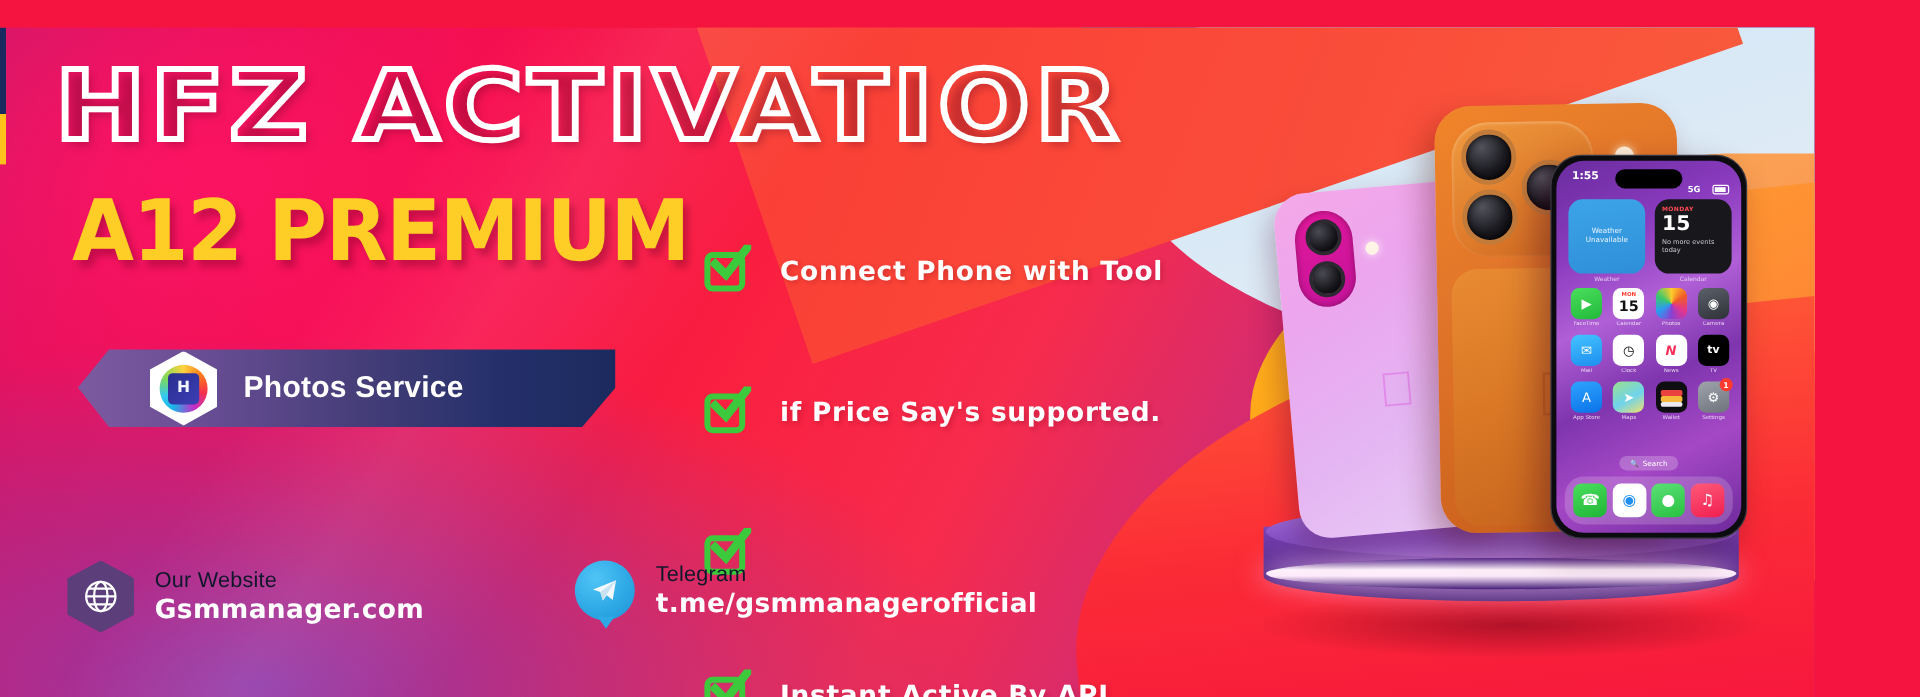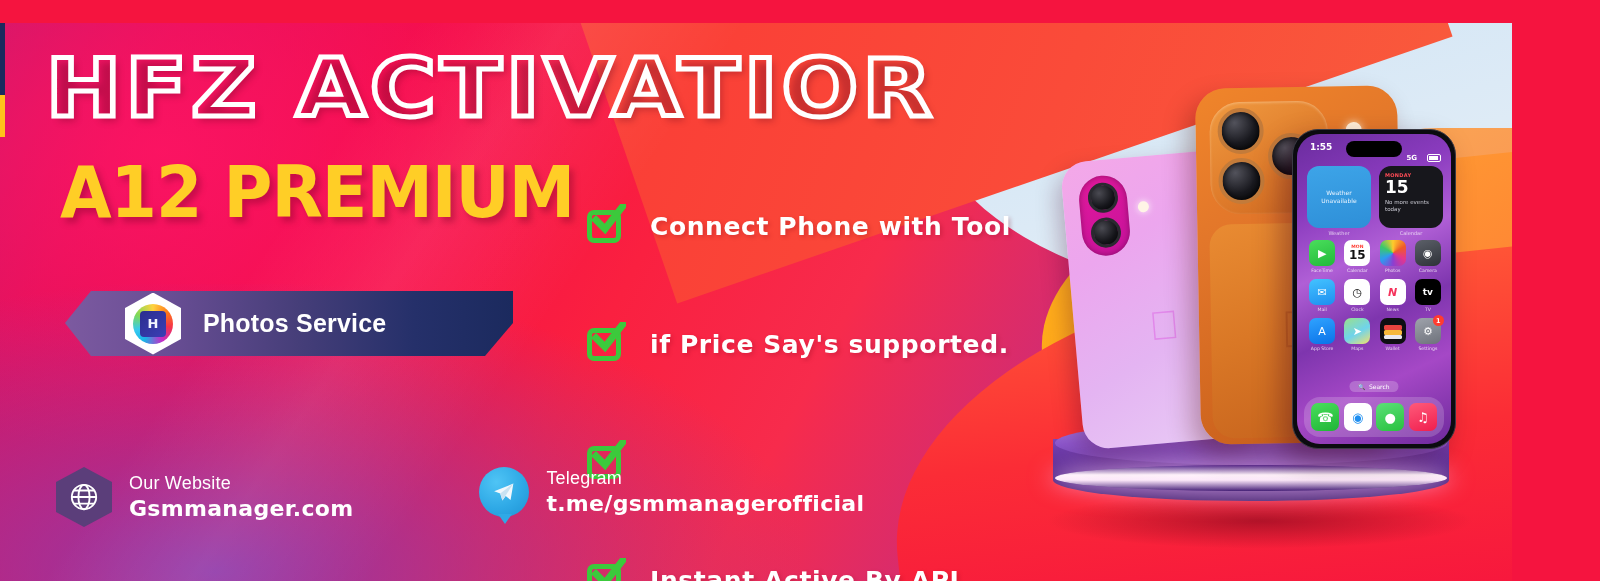--- a/index.html
+++ b/index.html
@@ -165,21 +165,21 @@
   }
   .chk-box {
     position:absolute; left:1px; top:4px; width:34px; height:33px;
     border:5px solid #3CC93C; border-radius:7px;
   }
   .chk-tick {
     position:absolute; left:6px; top:-2px; width:34px; height:30px;
   }
   .chk-tick svg { display:block; }
   .check-text {
-    margin-left:22px; color:#ffffff; font-size:25px; font-weight:700;
+    margin-left:22px; color:#ffffff; font-size:22px; font-weight:700;
     letter-spacing:.6px;
     font-family:"DejaVu Sans", sans-serif;
     text-shadow:2px 2px 4px rgba(130,10,30,.28);
     white-space:nowrap;
   }
   .spacer-1 { height:59px; }
   .spacer-2 { height:59px; }
 
   
   .contacts { position:absolute; left:56px; top:444px; display:flex; align-items:flex-start; }
@@ -204,21 +204,21 @@
     display:flex; align-items:center; justify-content:center;
     position:relative;
   }
   .tg-icon:after {
     content:""; position:absolute; left:19px; bottom:-7px;
     width:0; height:0; border-left:7px solid transparent;
     border-right:7px solid transparent; border-top:10px solid #2FA9E6;
   }
   .c-text { margin-left:17px; line-height:1.15; }
   .c-label {
-    color:#ffffff; font-size:18px; font-weight:400; letter-spacing:.2px;
+    color:#0f172a; font-size:18px; font-weight:400; letter-spacing:.2px;
     font-family:"Liberation Sans", sans-serif;
   }
   .c-value {
     color:#ffffff; font-size:22px; font-weight:700; letter-spacing:.3px;
     margin-top:3px; font-family:"DejaVu Sans", sans-serif;
     white-space:nowrap;
   }
 
   
   .product { position:absolute; left:1020px; top:40px; width:470px; height:460px; }

